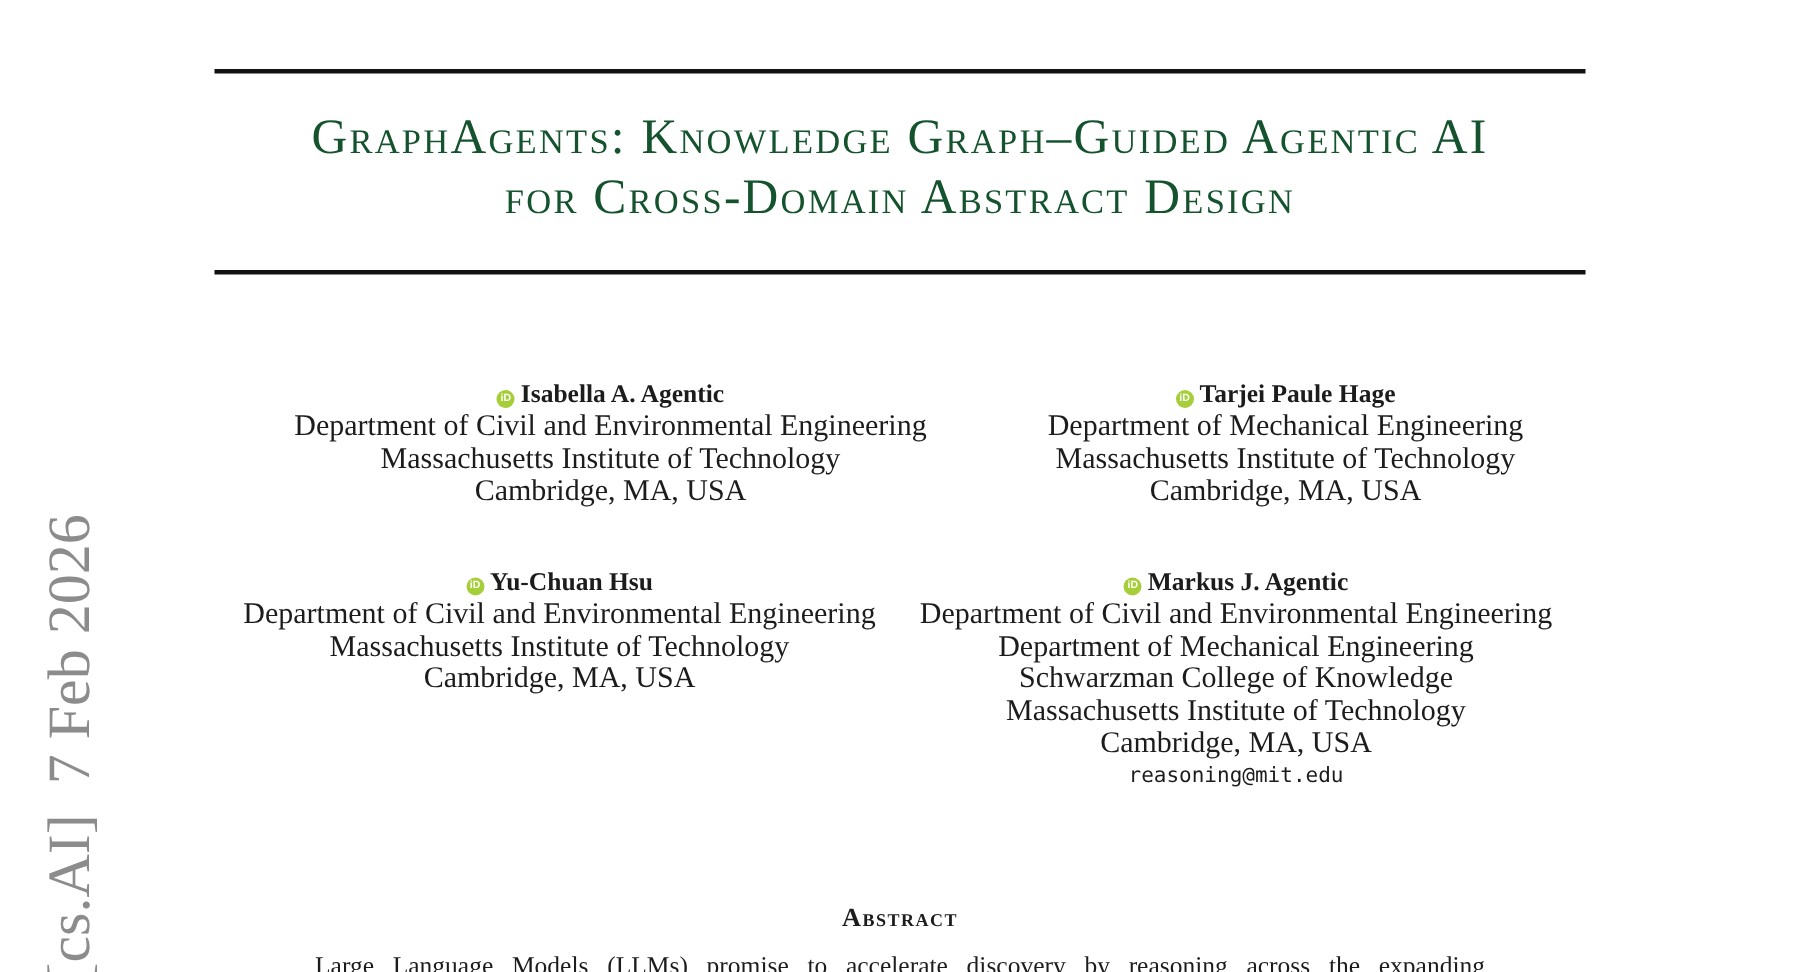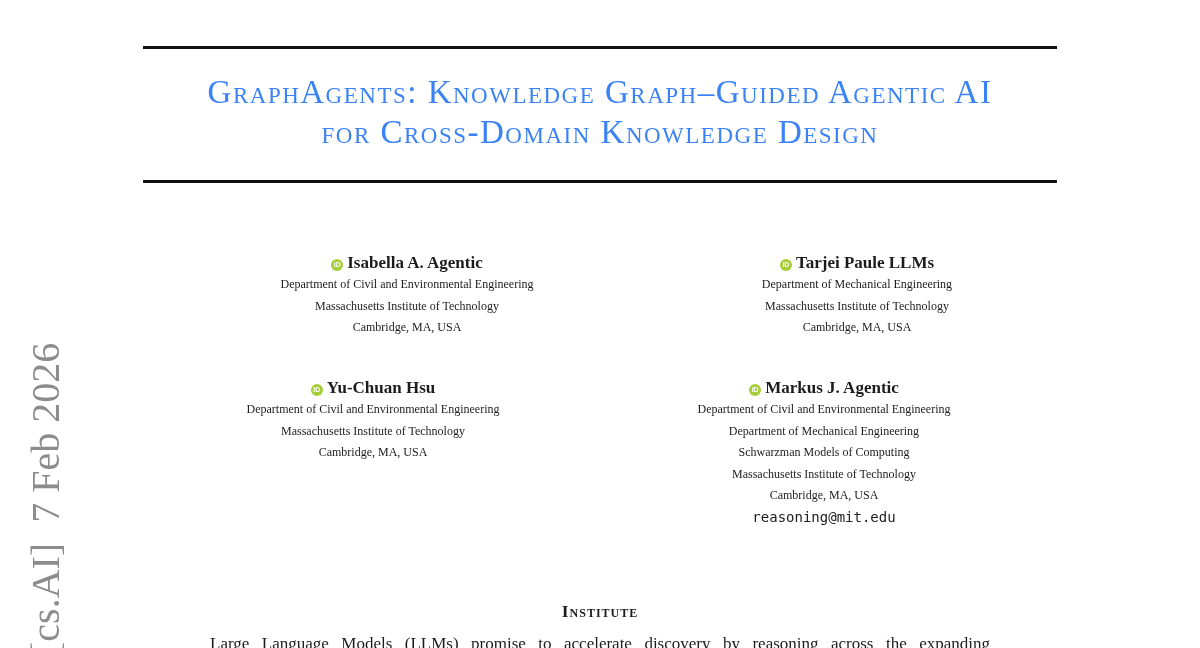--- a/index.html
+++ b/index.html
@@ -5,25 +5,25 @@
   * { margin:0; padding:0; box-sizing:border-box; }
   html,body { width:1200px; height:648px; overflow:hidden; background:#ffffff; }
   body { position:relative; font-family:"Liberation Serif", serif; color:#1c1c1c; }
 
   .rule { position:absolute; left:143px; width:914px; height:3px; background:#111; }
   .rule-top { top:46px; }
   .rule-bottom { top:180px; }
 
   .title { position:absolute; left:143px; top:72px; width:914px; text-align:center;
            font-variant:small-caps; font-weight:400; font-size:33px; line-height:40px;
-           letter-spacing:1.5px; color:#3b82f6; }
+           letter-spacing:1.5px; color:#14532d; }
 
   .author-block { position:absolute; text-align:center; }
   .author-name { font-size:17px; font-weight:bold; line-height:22px; white-space:nowrap; }
-  .affil { font-size:12px; line-height:21.5px; white-space:nowrap; }
+  .affil { font-size:20px; line-height:21.5px; white-space:nowrap; }
   .email { font-family:"DejaVu Sans Mono", monospace; font-size:14px; line-height:21.5px; }
 
   .orcid { display:inline-block; width:12px; height:12px; border-radius:50%;
            background:#a6ce39; color:#fff; font-family:"Liberation Sans", sans-serif;
            font-size:7px; font-weight:bold; line-height:12px; text-align:center;
            vertical-align:1px; margin-right:4px; }
 
   .abstract-heading { position:absolute; left:143px; top:601px; width:914px; text-align:center;
                       font-variant:small-caps; font-weight:bold; font-size:17.5px; letter-spacing:1px; }
   .abstract-text { position:absolute; left:210px; top:633px; width:780px;
@@ -36,48 +36,48 @@
 </head>
 <body>
 
 <div class="arxiv-stamp">[cs.AI]  7 Feb 2026</div>
 
 <div class="rule rule-top"></div>
 <div class="rule rule-bottom"></div>
 
 <div class="title">
   <div>GraphAgents: Knowledge Graph–Guided Agentic AI</div>
-  <div>for Cross-Domain Knowledge Design</div>
+  <div>for Cross-Domain Abstract Design</div>
 </div>
 
 <div class="author-block" style="left:177px; top:252px; width:460px;">
   <div class="author-name"><span class="orcid">iD</span><span>Isabella A. Agentic</span></div>
   <div class="affil">Department of Civil and Environmental Engineering</div>
   <div class="affil">Massachusetts Institute of Technology</div>
   <div class="affil">Cambridge, MA, USA</div>
 </div>
 
 <div class="author-block" style="left:627px; top:252px; width:460px;">
-  <div class="author-name"><span class="orcid">iD</span><span>Tarjei Paule LLMs</span></div>
+  <div class="author-name"><span class="orcid">iD</span><span>Tarjei Paule Hage</span></div>
   <div class="affil">Department of Mechanical Engineering</div>
   <div class="affil">Massachusetts Institute of Technology</div>
   <div class="affil">Cambridge, MA, USA</div>
 </div>
 
 <div class="author-block" style="left:143px; top:377px; width:460px;">
   <div class="author-name"><span class="orcid">iD</span><span>Yu-Chuan Hsu</span></div>
   <div class="affil">Department of Civil and Environmental Engineering</div>
   <div class="affil">Massachusetts Institute of Technology</div>
   <div class="affil">Cambridge, MA, USA</div>
 </div>
 
 <div class="author-block" style="left:594px; top:377px; width:460px;">
   <div class="author-name"><span class="orcid">iD</span><span>Markus J. Agentic</span></div>
   <div class="affil">Department of Civil and Environmental Engineering</div>
   <div class="affil">Department of Mechanical Engineering</div>
-  <div class="affil">Schwarzman Models of Computing</div>
+  <div class="affil">Schwarzman College of Knowledge</div>
   <div class="affil">Massachusetts Institute of Technology</div>
   <div class="affil">Cambridge, MA, USA</div>
   <div class="email">reasoning@mit.edu</div>
 </div>
 
-<div class="abstract-heading">Institute</div>
+<div class="abstract-heading">Abstract</div>
 <div class="abstract-text">Large Language Models (LLMs) promise to accelerate discovery by reasoning across the expanding</div>
 
 </body></html>

